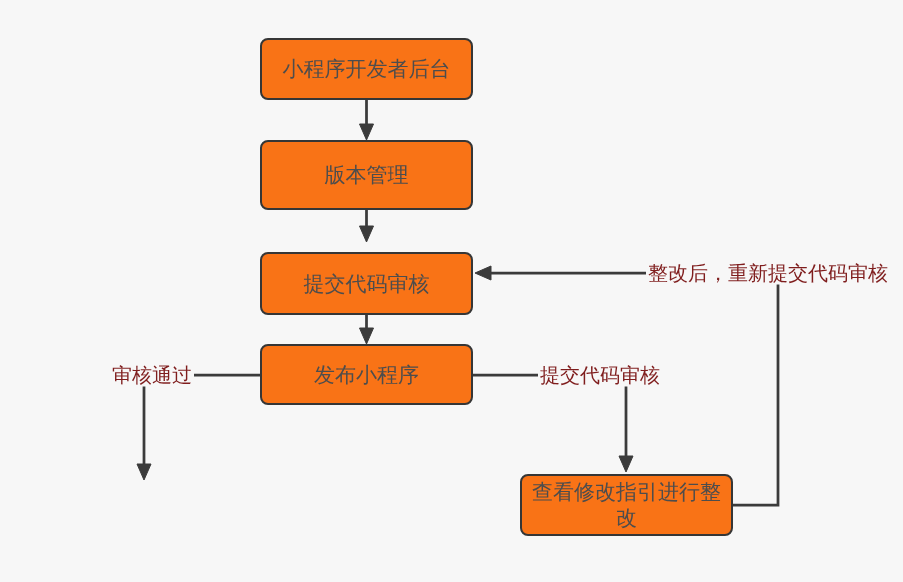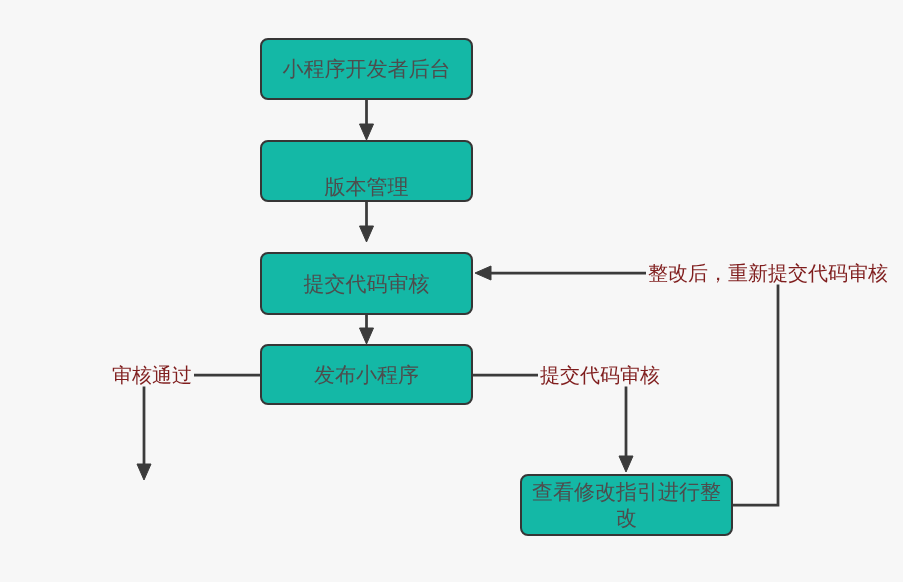--- a/index.html
+++ b/index.html
@@ -16,35 +16,35 @@
   }
   .edges {
     position: absolute;
     left: 0;
     top: 0;
     z-index: 1;
   }
   .node {
     position: absolute;
     box-sizing: border-box;
-    background: #14b8a6;
+    background: #f97316;
     border: 2.5px solid #363636;
     border-radius: 8px;
     display: flex;
     align-items: center;
     justify-content: center;
     text-align: center;
     color: #4d4d4d;
     font-size: 21px;
     line-height: 26px;
     padding: 0 6px;
     z-index: 3;
   }
   .n1 { left: 260px; top: 38px;  width: 213px; height: 62px; }
-  .n2 { left: 260px; top: 140px; width: 213px; height: 62px; align-items: flex-end; }
+  .n2 { left: 260px; top: 140px; width: 213px; height: 70px; }
   .n3 { left: 260px; top: 252px; width: 213px; height: 63px; }
   .n4 { left: 260px; top: 344px; width: 213px; height: 61px; }
   .n5 { left: 38px;  top: 482px; width: 212px; height: 61px; }
   .n6 { left: 520px; top: 474px; width: 213px; height: 62px; }
   .edge-label {
     position: absolute;
     transform: translate(-50%, -50%);
     background: #f7f7f7;
     color: #7f1d1d;
     font-size: 20px;

